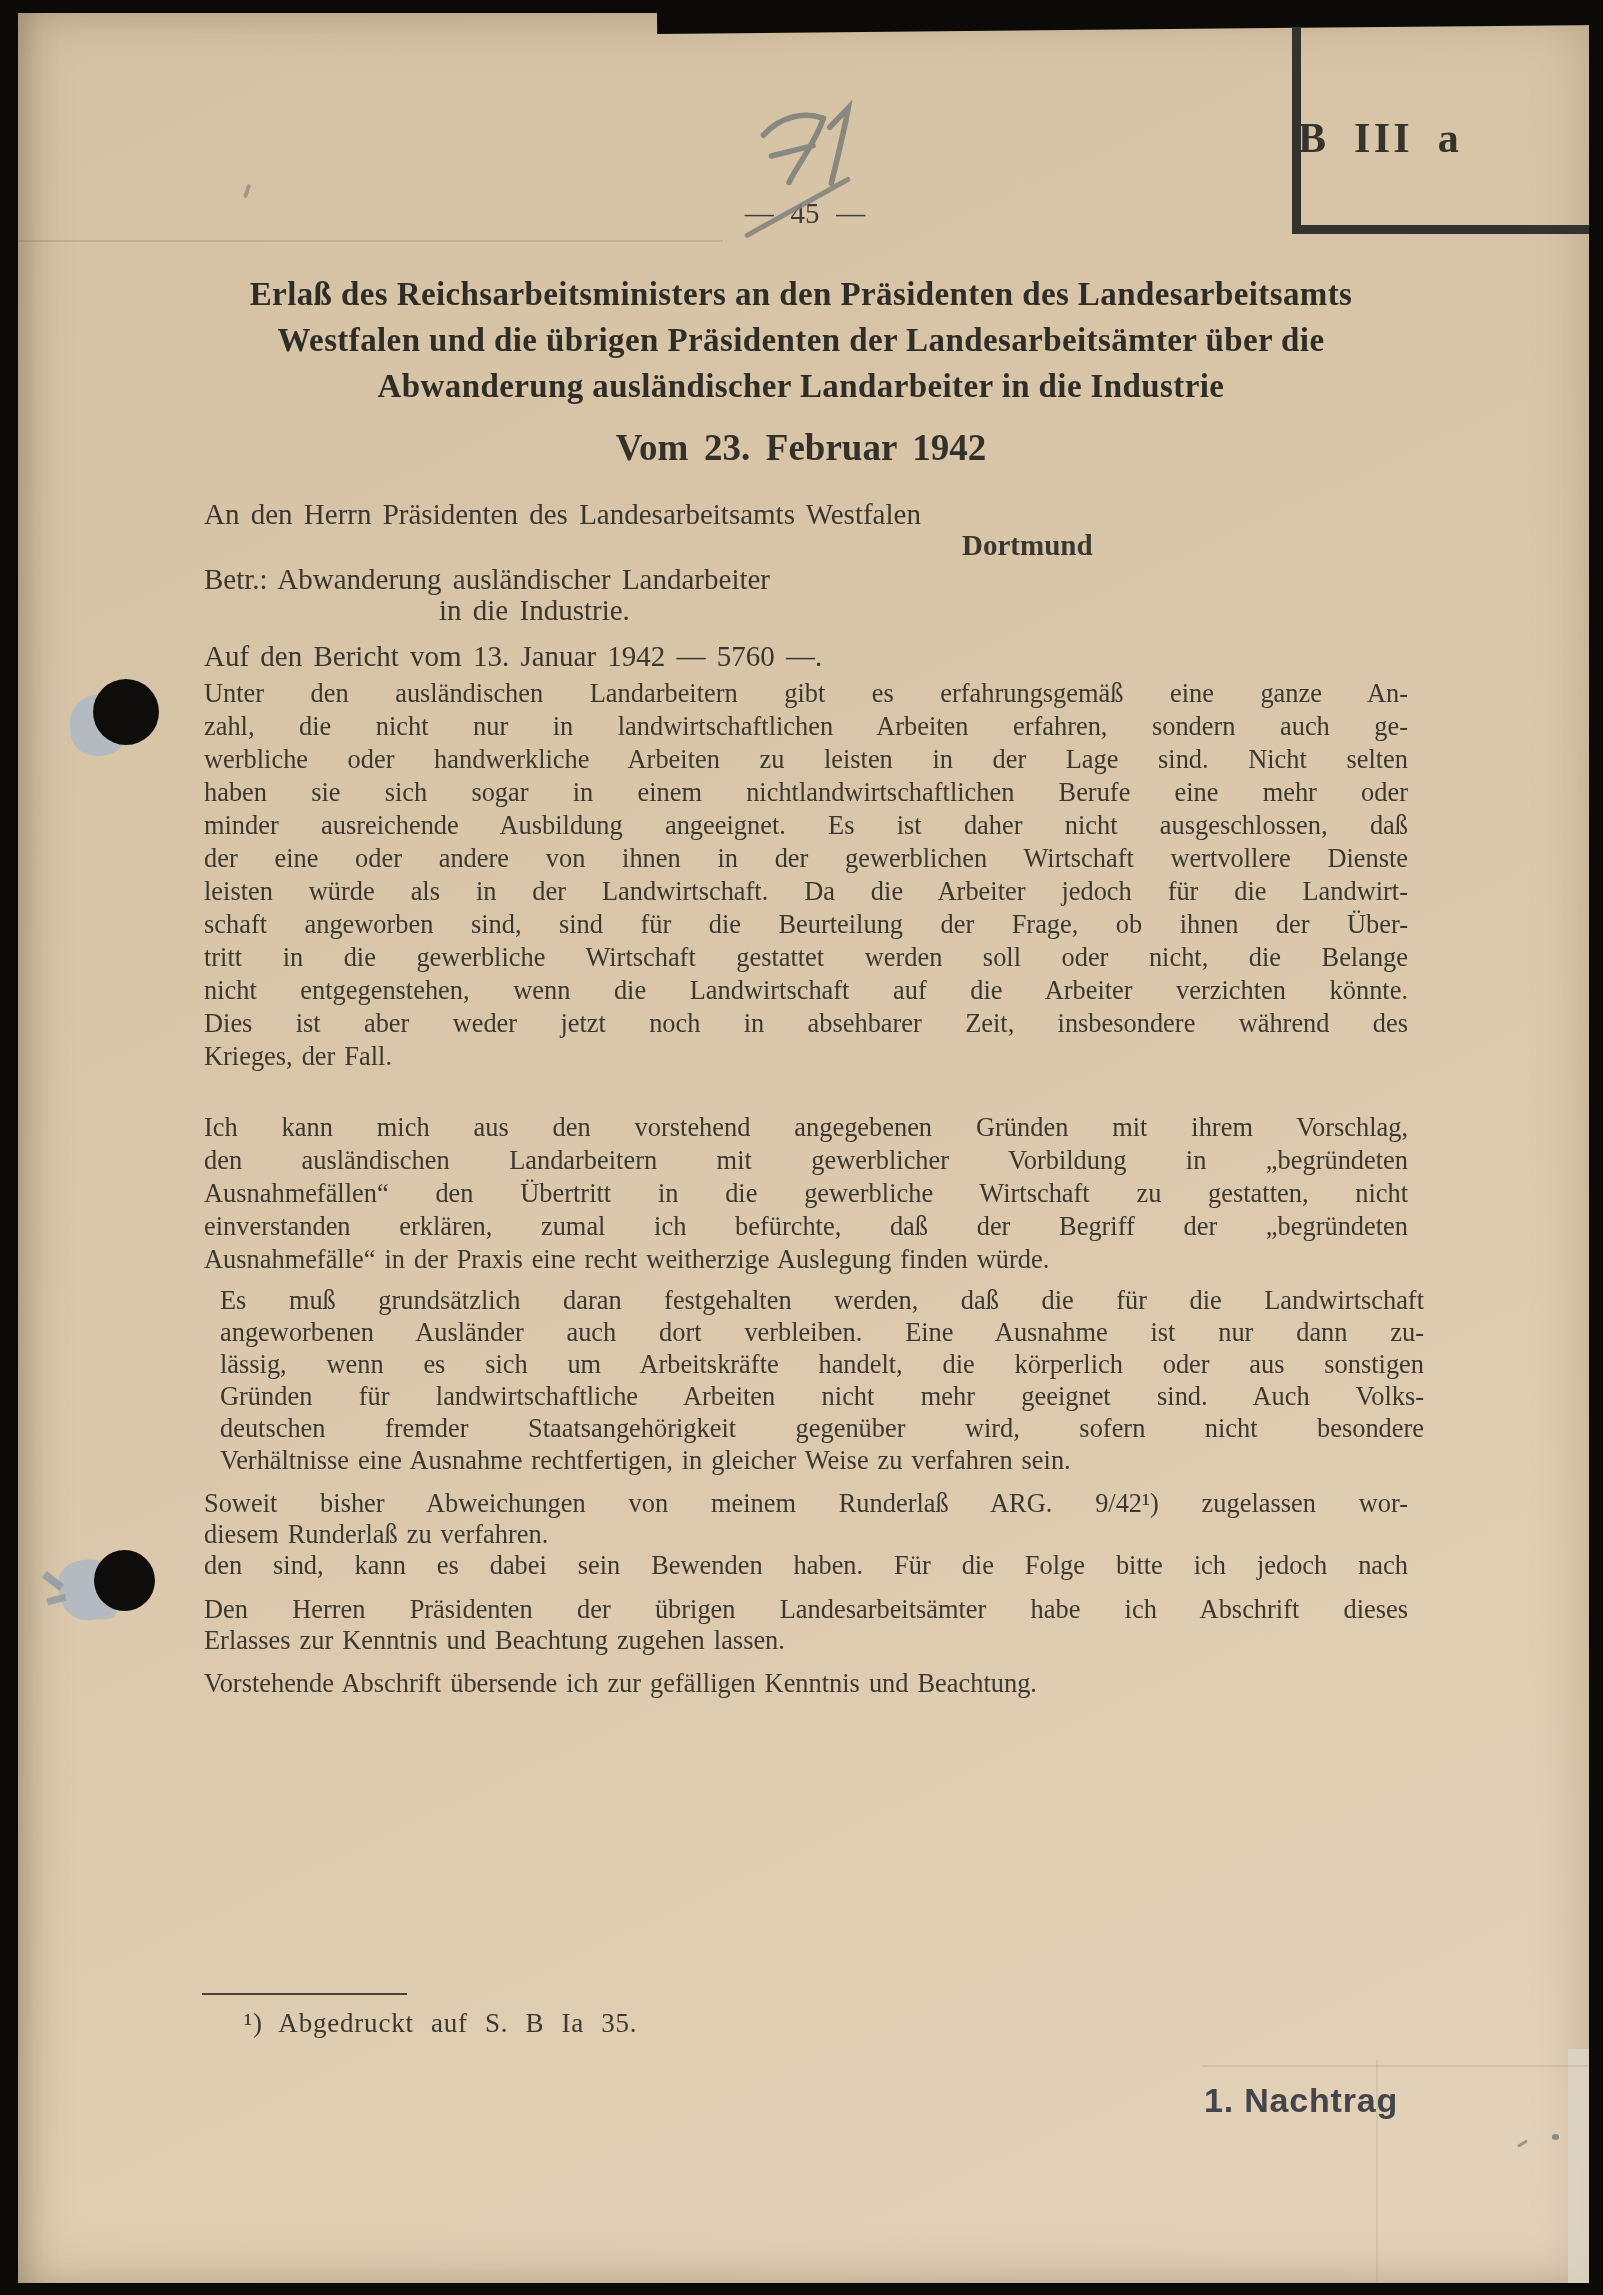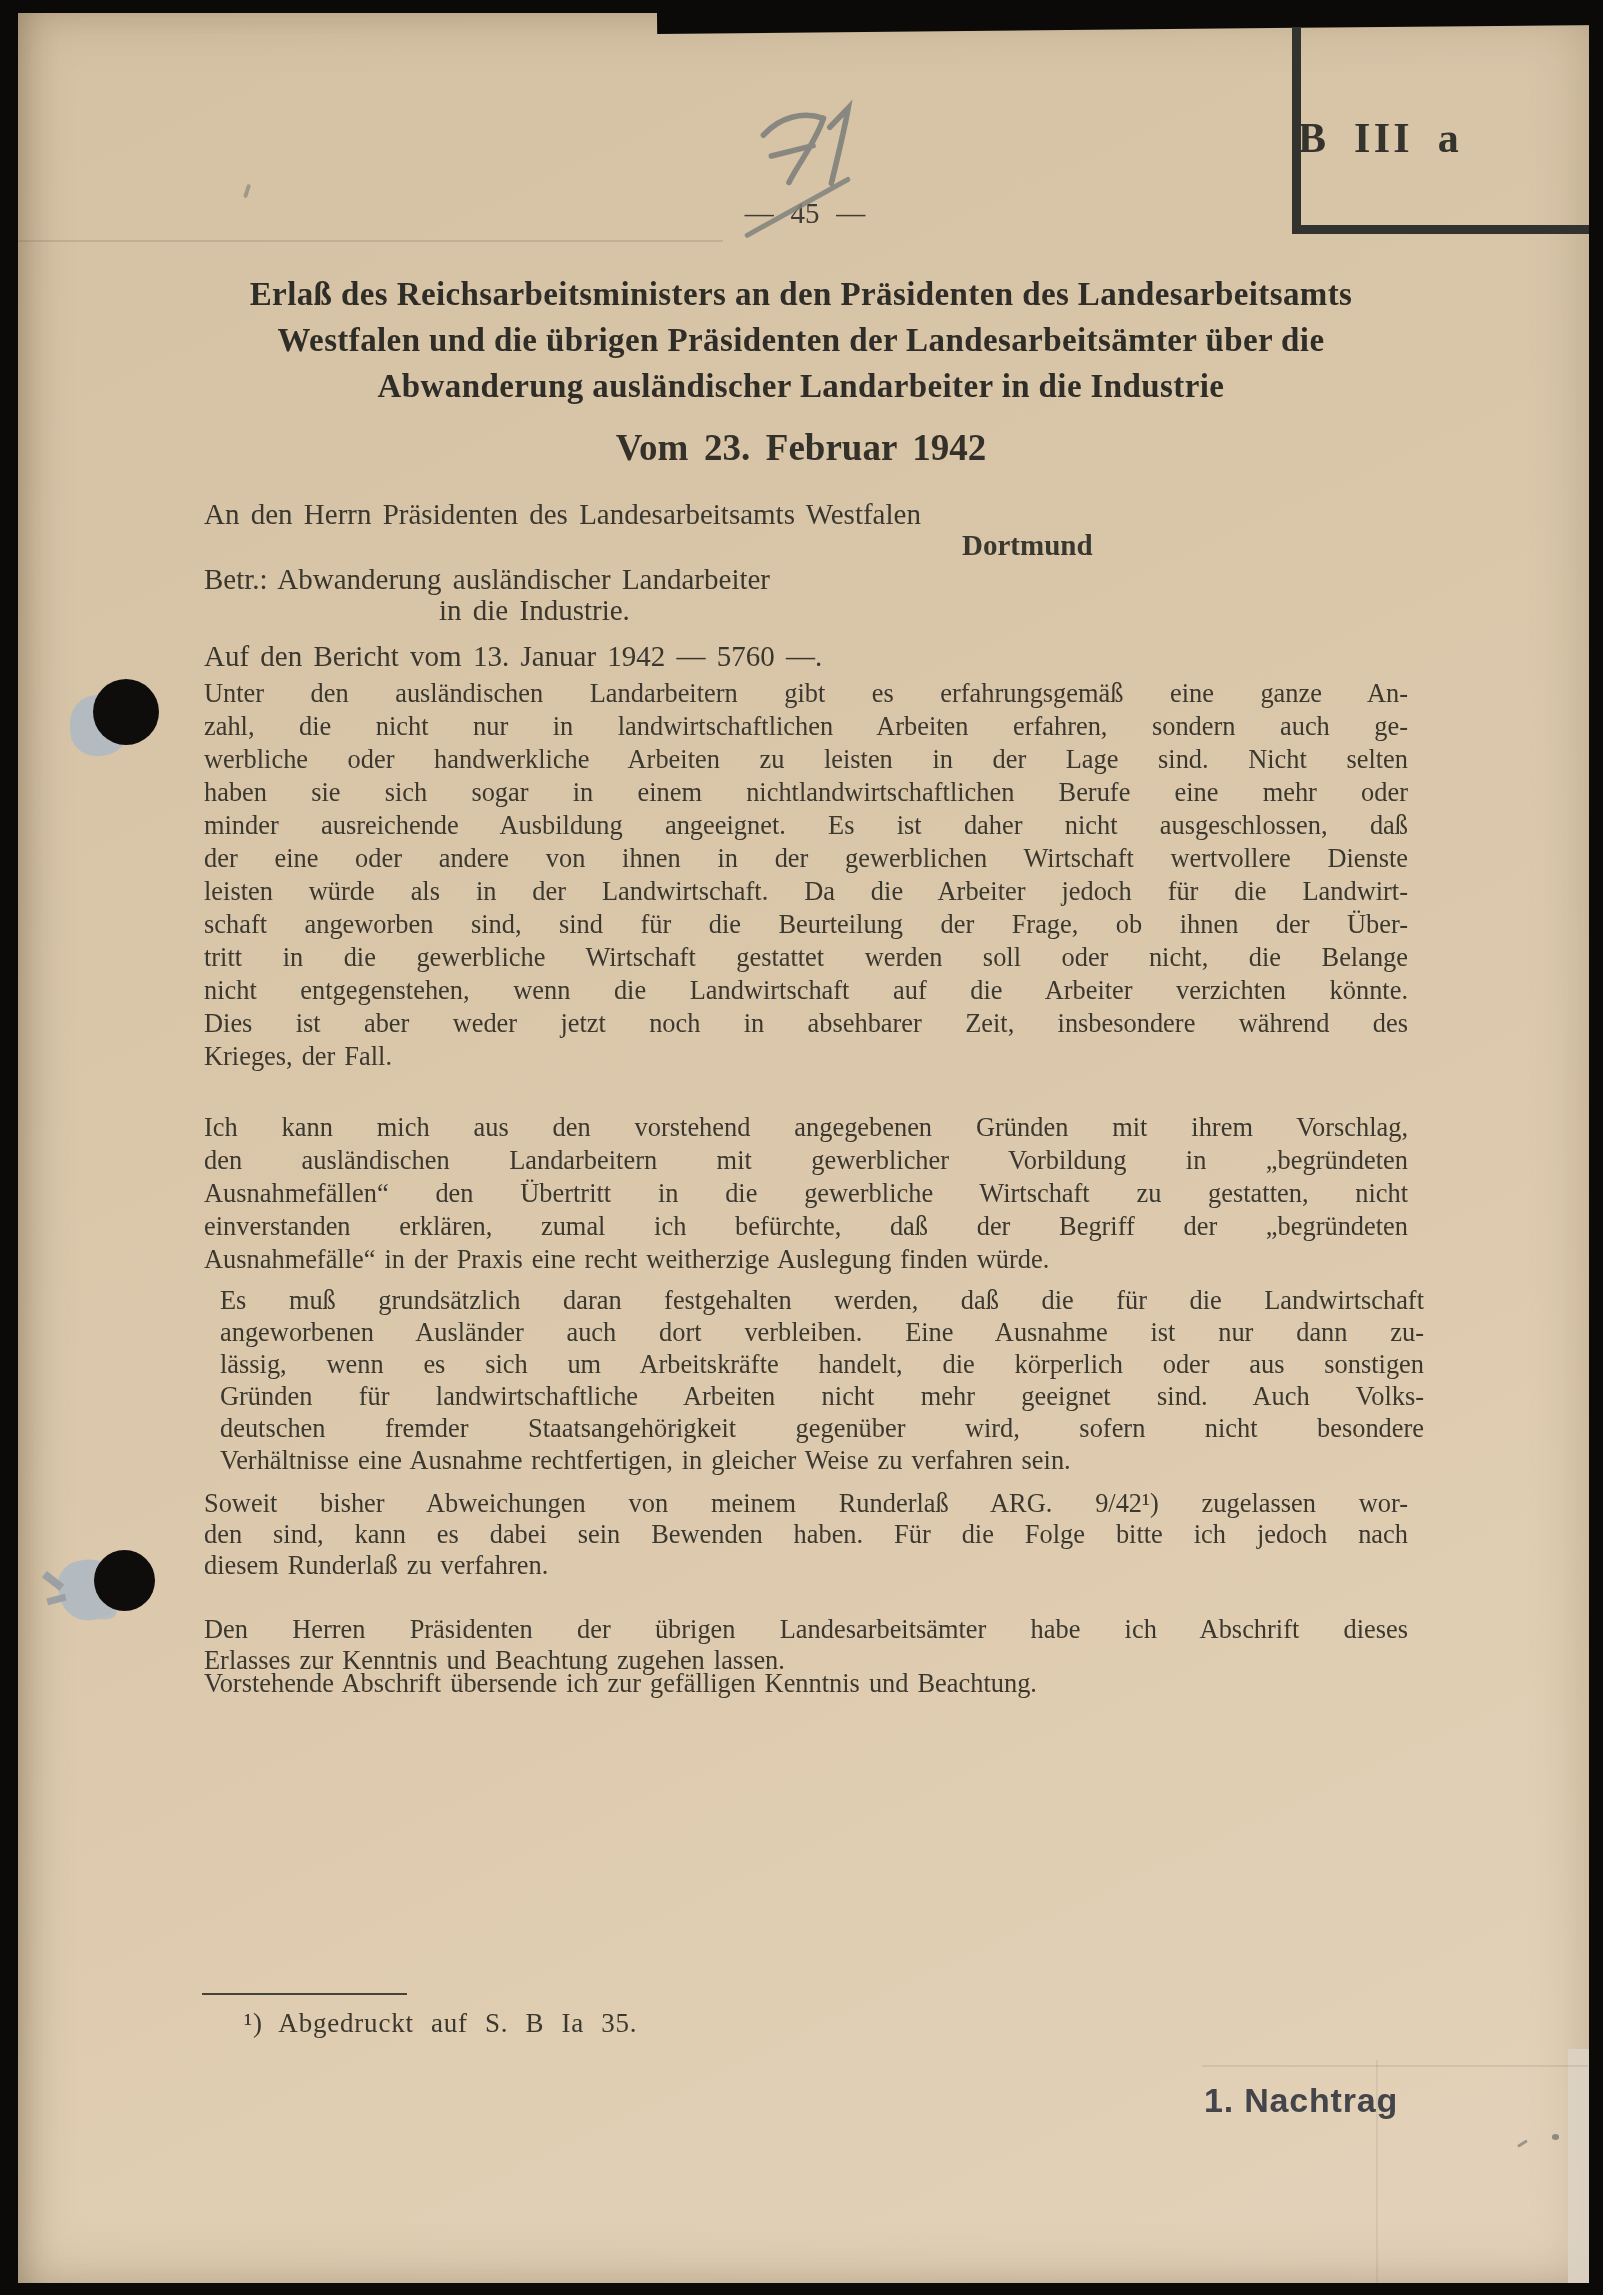--- a/index.html
+++ b/index.html
@@ -119,25 +119,25 @@
     <div class="bl">Es muß grundsätzlich daran festgehalten werden, daß die für die Landwirtschaft</div>
     <div class="bl">angeworbenen Ausländer auch dort verbleiben. Eine Ausnahme ist nur dann zu-</div>
     <div class="bl">lässig, wenn es sich um Arbeitskräfte handelt, die körperlich oder aus sonstigen</div>
     <div class="bl">Gründen für landwirtschaftliche Arbeiten nicht mehr geeignet sind. Auch Volks-</div>
     <div class="bl">deutschen fremder Staatsangehörigkeit gegenüber wird, sofern nicht besondere</div>
     <div class="bl last">Verhältnisse eine Ausnahme rechtfertigen, in gleicher Weise zu verfahren sein.</div>
   </div>
 
   <div class="abs para" style="top:1488px;line-height:31px;">
     <div class="bl">Soweit bisher Abweichungen von meinem Runderlaß ARG. 9/42¹) zugelassen wor-</div>
+    <div class="bl last">diesem Runderlaß zu verfahren.</div>
     <div class="bl">den sind, kann es dabei sein Bewenden haben. Für die Folge bitte ich jedoch nach</div>
-    <div class="bl last">diesem Runderlaß zu verfahren.</div>
   </div>
 
-  <div class="abs para" style="top:1594px;line-height:31px;margin-top:20px;">
+  <div class="abs para" style="top:1594px;line-height:31px;">
     <div class="bl">Den Herren Präsidenten der übrigen Landesarbeitsämter habe ich Abschrift dieses</div>
     <div class="bl last">Erlasses zur Kenntnis und Beachtung zugehen lassen.</div>
   </div>
 
   <div class="abs para" style="top:1668px;line-height:31px;">
     <div class="bl last">Vorstehende Abschrift übersende ich zur gefälligen Kenntnis und Beachtung.</div>
   </div>
 
   <div class="abs footsep"></div>
   <div class="abs footnote">¹) Abgedruckt auf S. B Ia 35.</div>

